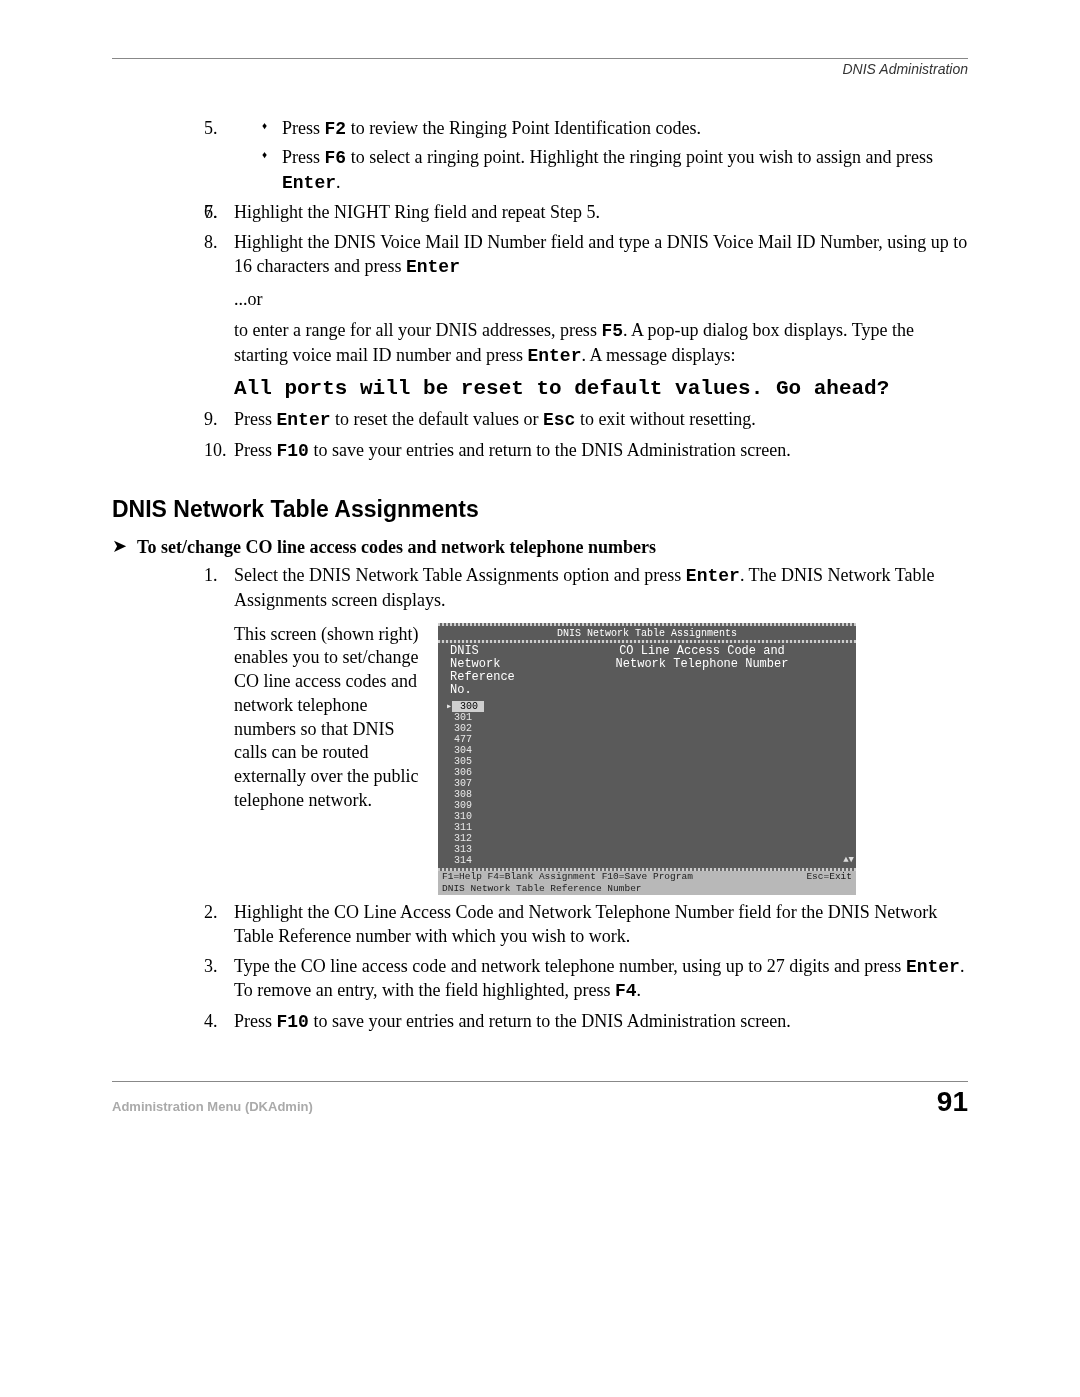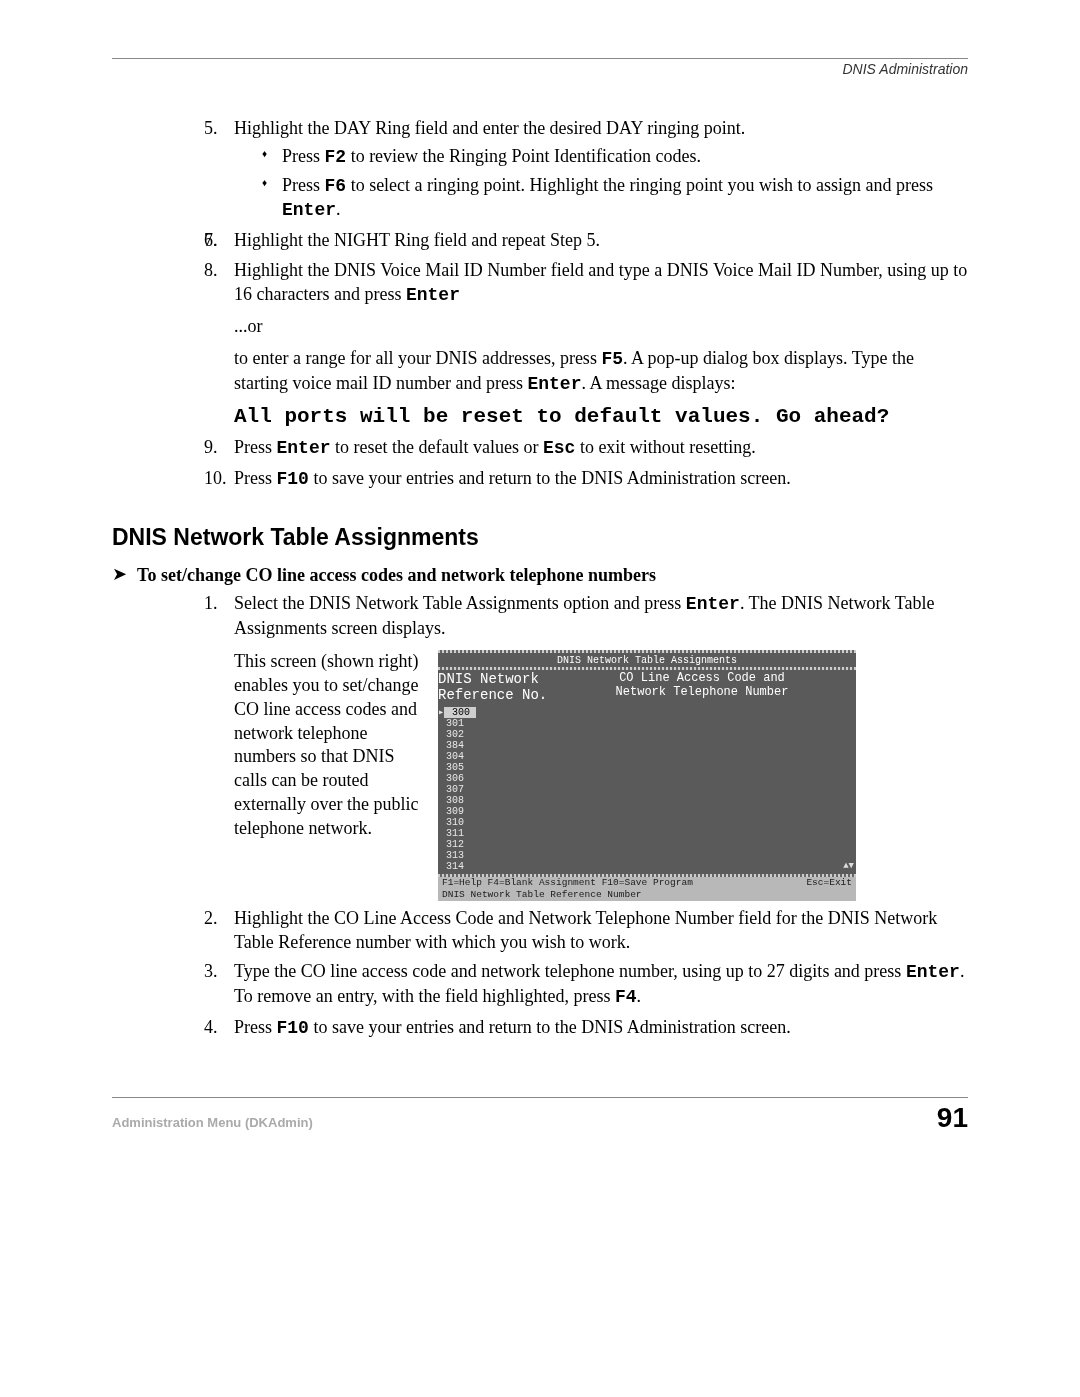--- a/index.html
+++ b/index.html
@@ -129,39 +129,39 @@
     height: 3px;
     background: repeating-linear-gradient(90deg,#ccc 0 2px,#666 2px 4px);
   }
   .term-cols {
     display: flex;
     background: #5a5a5a;
   }
   .term-left {
     width: 110px;
     box-sizing: border-box;
-    padding: 2px 0;
+    padding: 2px 12px;
     color: #fff;
-    font-size: 14px;
+    font-size: 12px;
   }
   .term-right {
     flex: 1;
     padding: 2px 4px;
     color: #fff;
     font-size: 12px;
     text-align: center;
   }
   .term-body {
     display: flex;
     background: #5a5a5a;
   }
   .term-body-left {
     width: 110px;
     box-sizing: border-box;
-    padding: 2px 0;
+    padding: 2px 8px;
     background: #5a5a5a;
   }
   .term-hl {
     background: #cfcfcf;
     color: #000;
     display: inline-block;
     padding: 0 6px 0 8px;
   }
   .term-num {
     color: #e8e8e8;
@@ -194,21 +194,21 @@
   .term-footer2 {
     background: #b8b8b8;
     color: #202020;
     font-size: 9.5px;
     padding: 0 4px 1px 4px;
   }
   .footer {
     position: absolute;
     left: 112px;
     right: 112px;
-    bottom: 48px;
+    bottom: 64px;
   }
   .footer-rule {
     border: none;
     border-top: 1px solid #888;
     margin: 0 0 4px 0;
   }
   .footer-row {
     display: flex;
     justify-content: space-between;
     align-items: baseline;
@@ -232,21 +232,20 @@
 <div class="page">
 
   <hr class="header-rule">
   <div class="header-text">DNIS Administration</div>
 
   <div class="content">
 
     <ol class="main-list">
       <li>
         <span class="num">5.</span>
-        <span>Highlight the DAY Ring field and enter the desired DAY ringing point.</span>
         <ul class="sub-list">
           <li>
             <span>Press </span><span class="keycap">F2</span><span> to review the Ringing Point Identification codes.</span>
           </li>
           <li>
             <span>Press </span><span class="keycap">F6</span><span> to select a ringing point. Highlight the ringing point you wish to assign and press </span><span class="keycap">Enter</span><span>.</span>
           </li>
         </ul>
       </li>
       <li>
@@ -300,21 +299,21 @@
                 <div class="term-right">
                   <div>CO Line Access Code and</div>
                   <div>Network Telephone Number</div>
                 </div>
               </div>
               <div class="term-body">
                 <div class="term-body-left">
                   <div>▸<span class="term-hl">300</span></div>
                   <div class="term-num">301</div>
                   <div class="term-num">302</div>
-                  <div class="term-num">384</div>
+                  <div class="term-num">477</div>
                   <div class="term-num">304</div>
                   <div class="term-num">305</div>
                   <div class="term-num">306</div>
                   <div class="term-num">307</div>
                   <div class="term-num">308</div>
                   <div class="term-num">309</div>
                   <div class="term-num">310</div>
                   <div class="term-num">311</div>
                   <div class="term-num">312</div>
                   <div class="term-num">313</div>

